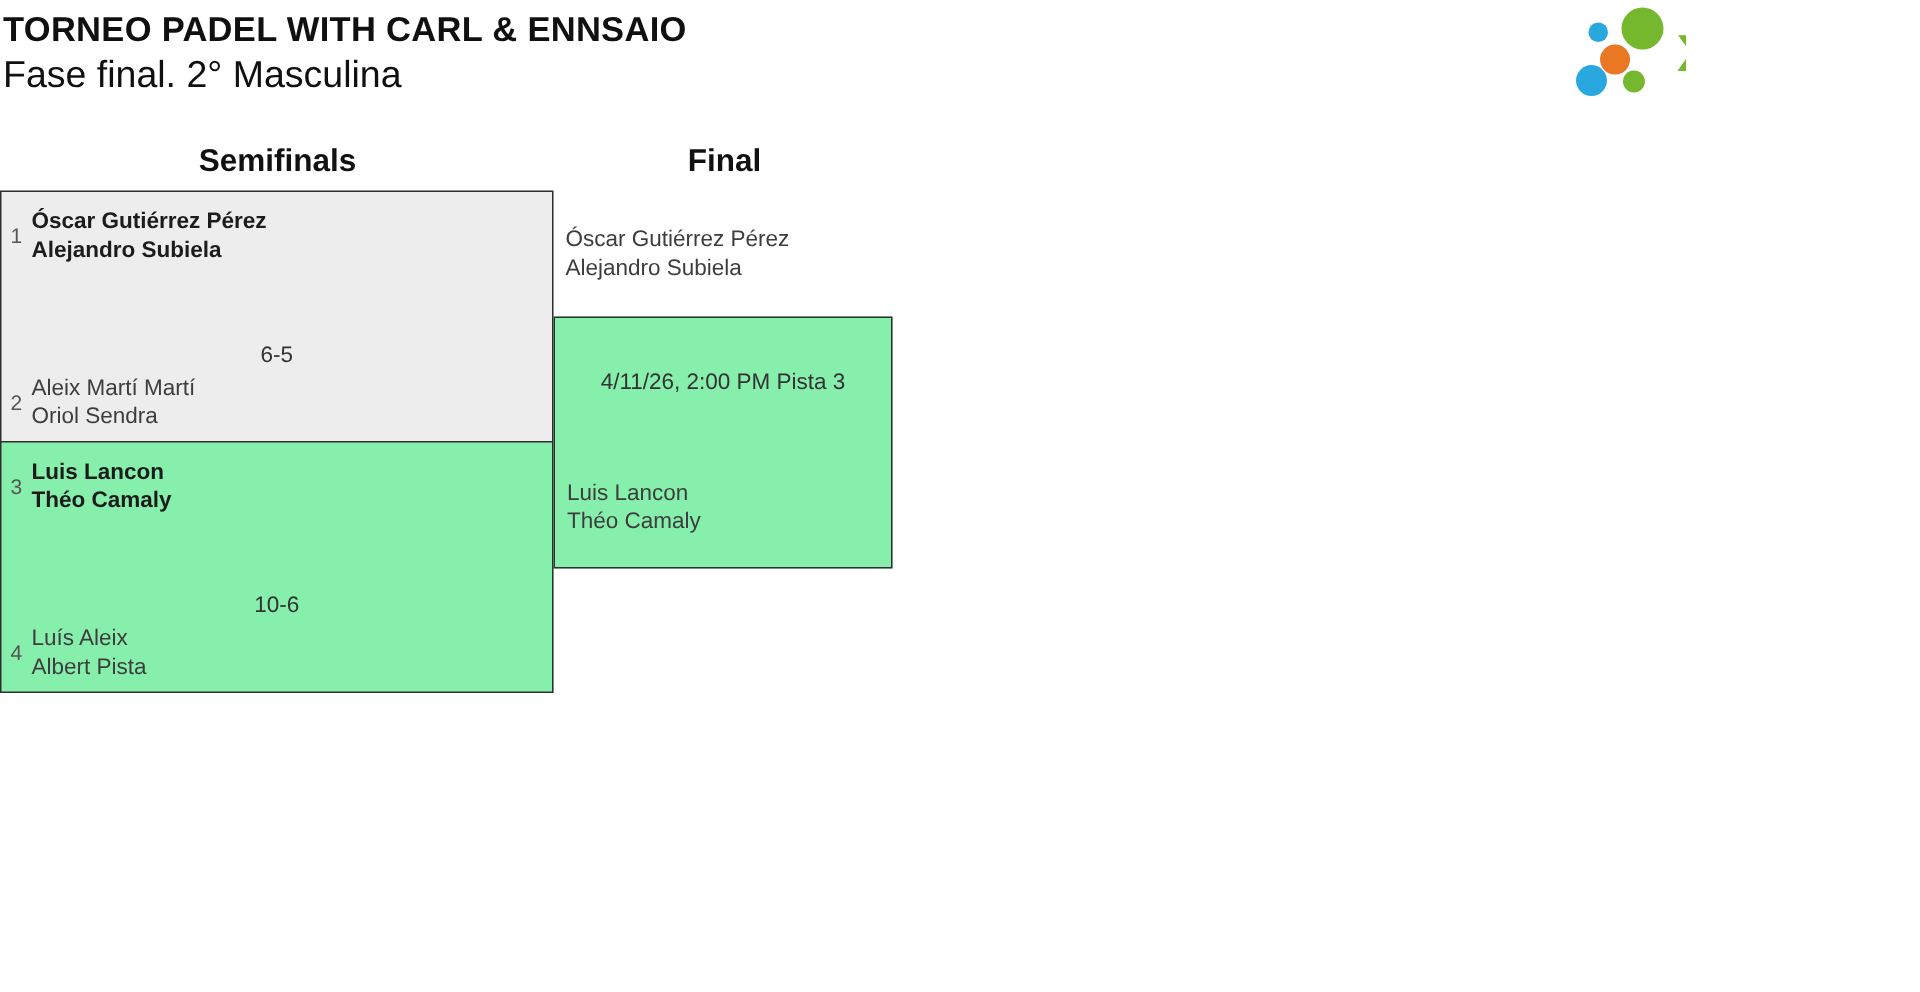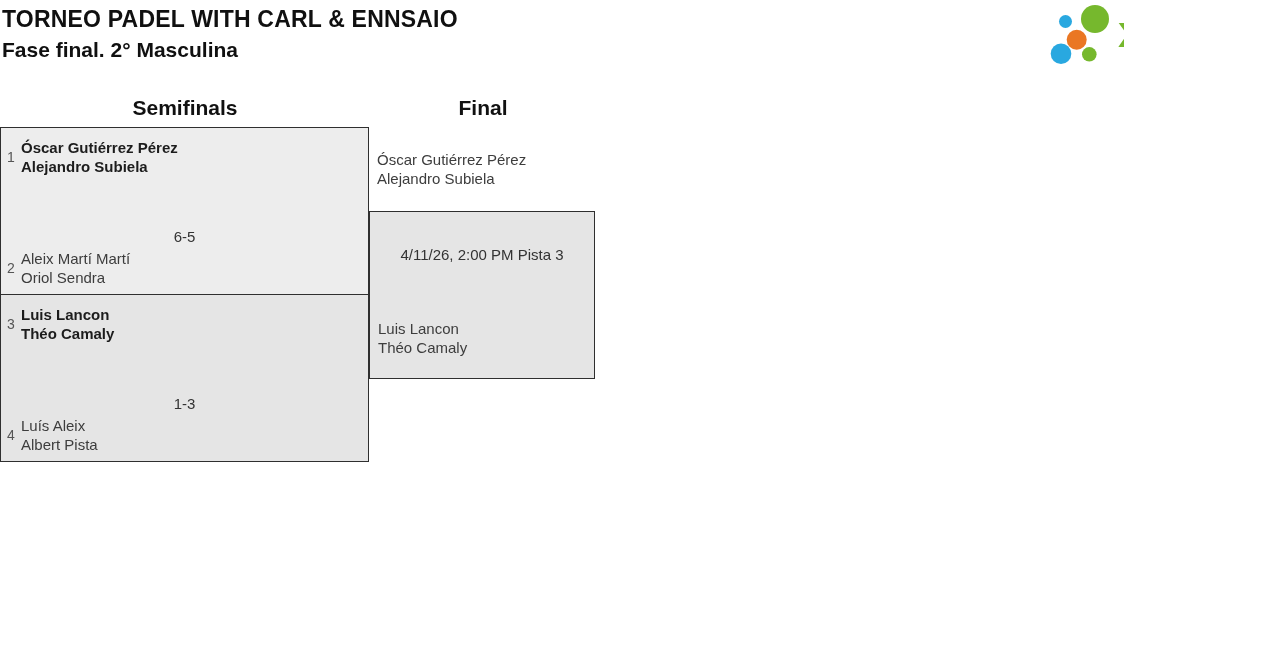--- a/index.html
+++ b/index.html
@@ -20,22 +20,22 @@
     left: 2px; top: 4px;
     font-size: 23px;
     font-weight: 700;
     color: #101010;
     line-height: 30px;
     letter-spacing: 0.2px;
   }
   .page-subtitle {
     position: absolute;
     left: 2px; top: 36px;
-    font-size: 21px;
-    font-weight: 700;
+    font-size: 25px;
+    font-weight: 400;
     color: #101010;
     line-height: 28px;
   }
 
   
   .logo {
     position: absolute;
     left: 1046px; top: 2px;
     height: 66px;
     display: flex;
@@ -62,21 +62,21 @@
     color: #111111;
     text-align: center;
   }
   .round-header.semis { left: 0; width: 370px; }
   .round-header.final { left: 371px; width: 224px; }
 
   
   .match-card {
     position: absolute;
     border: 1px solid #2f2f2f;
-    background: #e5e5e5;
+    background: #86efac;
   }
   .match-card.sf1 { left: 0; top: 127px; width: 369px; height: 168px; background: #ededed; }
   .match-card.sf2 { left: 0; top: 294px; width: 369px; height: 168px; }
   .match-card.final-box { left: 369px; top: 211px; width: 226px; height: 168px; }
 
   .entry {
     position: absolute;
     left: 6px;
     display: flex;
     align-items: center;
@@ -165,21 +165,21 @@
   </div>
 
   <div class="match-card sf2">
     <div class="entry winner top">
       <div class="seed">3</div>
       <div class="names">
         <span>Luis Lancon</span>
         <span>Théo Camaly</span>
       </div>
     </div>
-    <div class="match-score">1-3</div>
+    <div class="match-score">10-6</div>
     <div class="entry loser bottom">
       <div class="seed">4</div>
       <div class="names">
         <span>Luís Aleix</span>
         <span>Albert Pista</span>
       </div>
     </div>
   </div>
 
   <div class="final-team slot-top">

